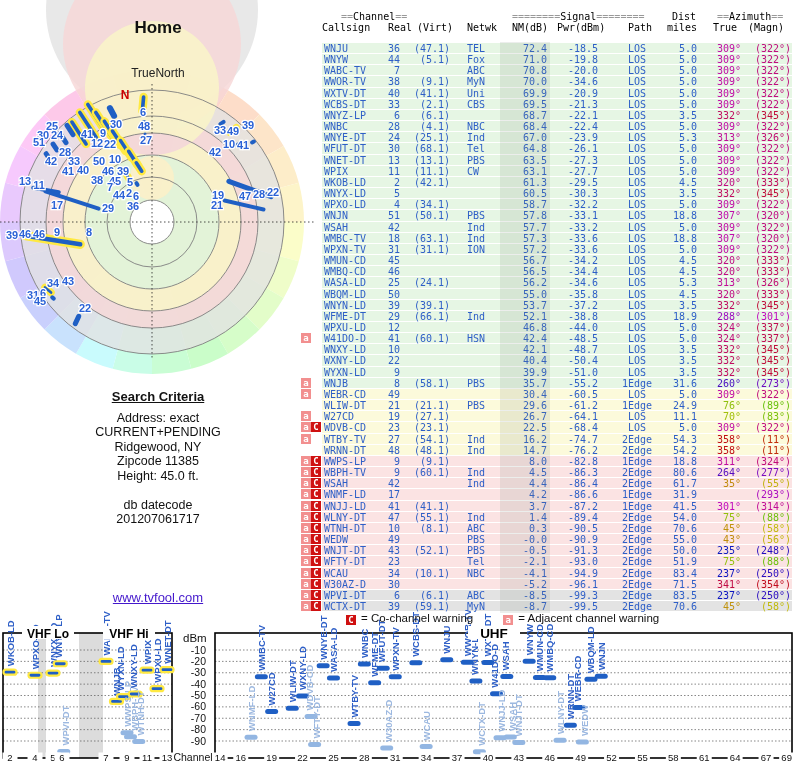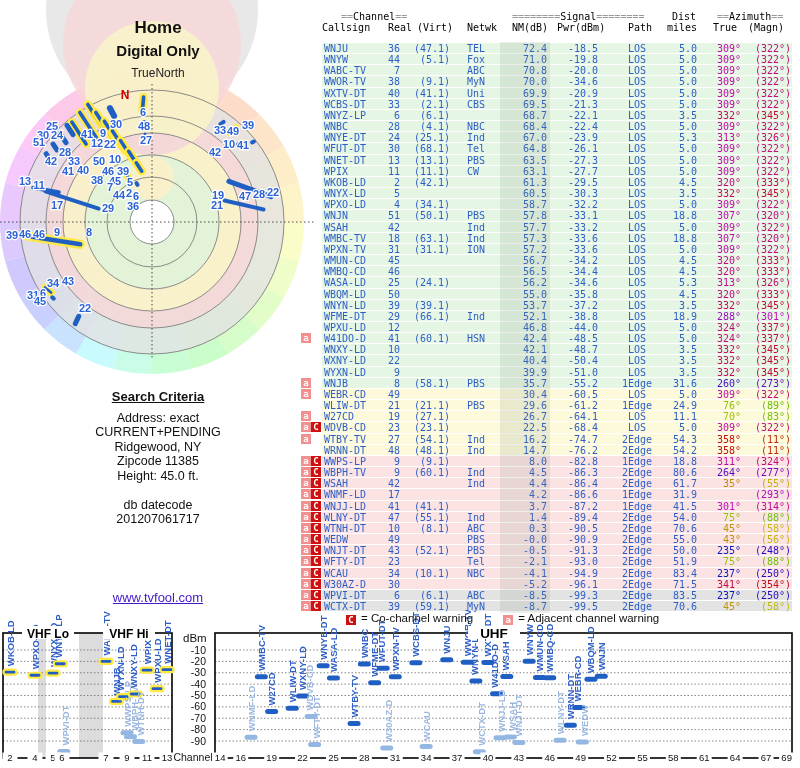--- a/index.html
+++ b/index.html
@@ -168,21 +168,20 @@
       <text x="215" y="156" font-size="11" font-weight="bold" fill="#2b62d6" stroke="#fff" stroke-width="2.4" paint-order="stroke" text-anchor="middle" font-family="&quot;Liberation Sans&quot;,sans-serif">42</text>
       <text x="218" y="199" font-size="11" font-weight="bold" fill="#2b62d6" stroke="#fff" stroke-width="2.4" paint-order="stroke" text-anchor="middle" font-family="&quot;Liberation Sans&quot;,sans-serif">19</text>
       <text x="217" y="209" font-size="11" font-weight="bold" fill="#2b62d6" stroke="#fff" stroke-width="2.4" paint-order="stroke" text-anchor="middle" font-family="&quot;Liberation Sans&quot;,sans-serif">21</text>
       <text x="245" y="200" font-size="11" font-weight="bold" fill="#2b62d6" stroke="#fff" stroke-width="2.4" paint-order="stroke" text-anchor="middle" font-family="&quot;Liberation Sans&quot;,sans-serif">47</text>
       <text x="259" y="198" font-size="11" font-weight="bold" fill="#2b62d6" stroke="#fff" stroke-width="2.4" paint-order="stroke" text-anchor="middle" font-family="&quot;Liberation Sans&quot;,sans-serif">28</text>
       <text x="273" y="196" font-size="11" font-weight="bold" fill="#2b62d6" stroke="#fff" stroke-width="2.4" paint-order="stroke" text-anchor="middle" font-family="&quot;Liberation Sans&quot;,sans-serif">22</text>
       <text x="125" y="99" font-size="12" font-weight="bold" fill="#cc0000" text-anchor="middle" font-family="&quot;Liberation Sans&quot;,sans-serif">N</text>
     </svg>
 
 <div class="abs ctr home">Home</div>
-<div class="abs ctr digital">Digital Only</div>
 <div class="abs ctr tnorth">TrueNorth</div>
 
 <div class="abs ctr sc-h">Search Criteria</div>
 <div id="sc-lines" class="abs" style="top:411px;left:0;width:316px;">
       <div class="ctr sc-l" style="position: relative; line-height: 14.4px;">Address: exact</div>
       <div class="ctr sc-l" style="position: relative; line-height: 14.4px;">CURRENT+PENDING</div>
       <div class="ctr sc-l" style="position: relative; line-height: 14.4px;">Ridgewood, NY</div>
       <div class="ctr sc-l" style="position: relative; line-height: 14.4px;">Zipcode 11385</div>
       <div class="ctr sc-l" style="position: relative; line-height: 14.4px;">Height: 45.0 ft.</div>
     </div>

